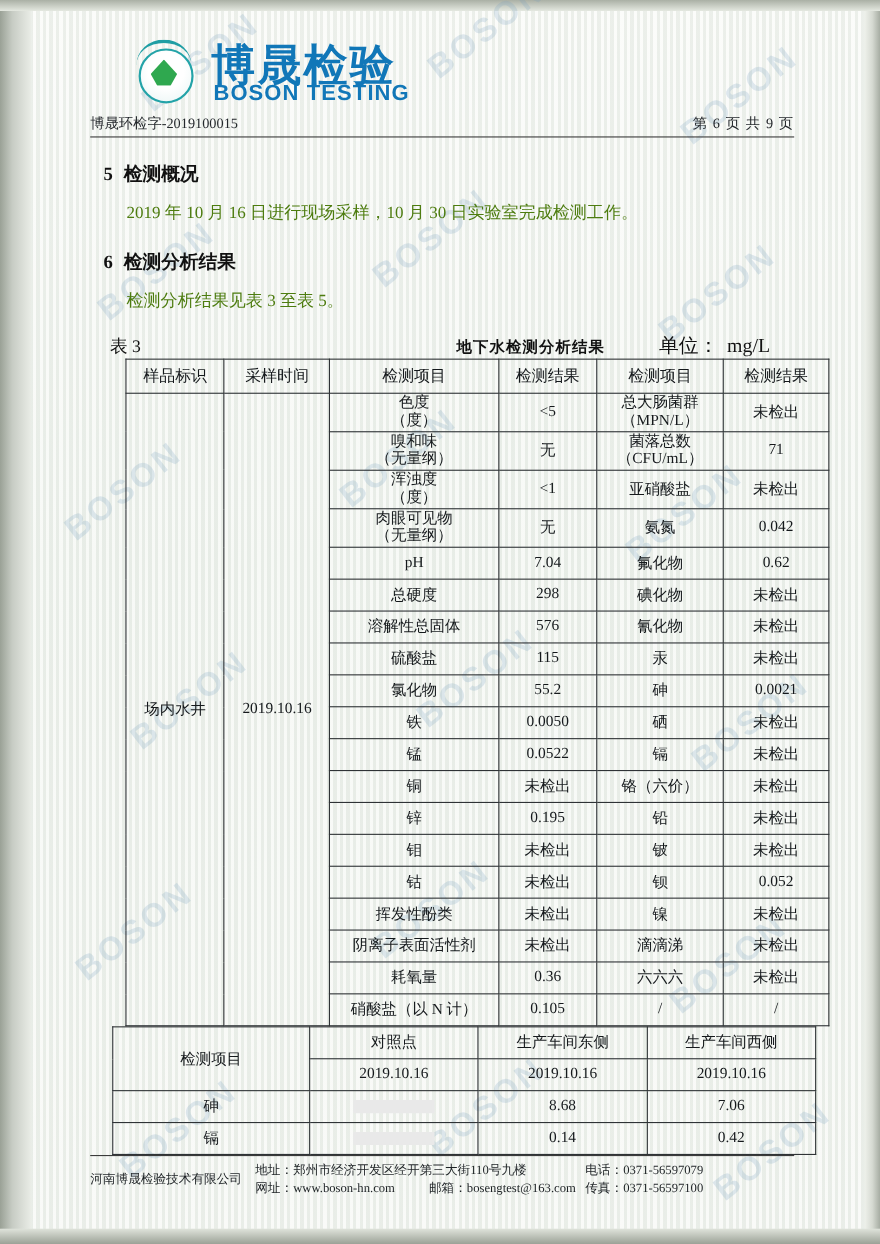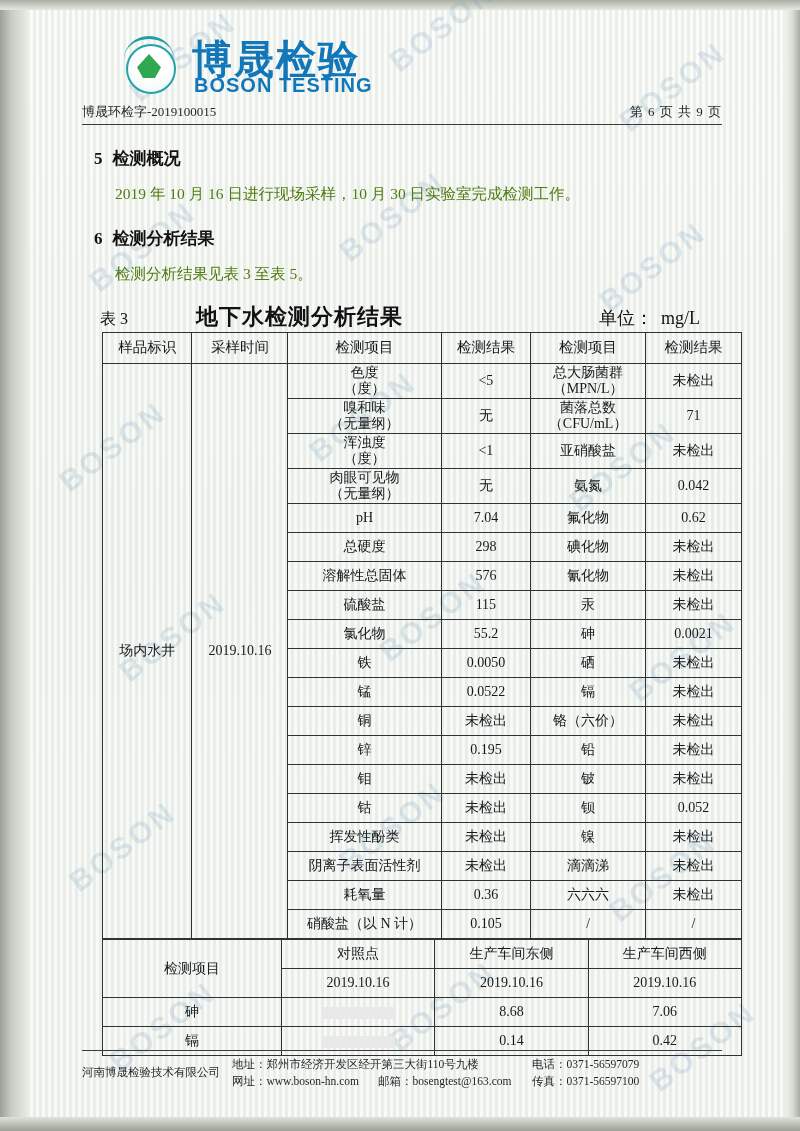--- a/index.html
+++ b/index.html
@@ -183,22 +183,22 @@
     padding: 0 22px 0 18px;
     font-size: 15.5px;
     color: #111;
   }
   .tbl-caption .tno {
     width: 96px;
     font-size: 16px;
   }
   .tbl-caption .ttitle {
     flex: 1;
-    text-align: left;
-    font-size: 22px;
+    text-align: right;
+    font-size: 14px;
     font-weight: bold;
     letter-spacing: 1px;
   }
   .tbl-caption .tunit {
     width: 150px;
     text-align: right;
     font-size: 18px;
   }
   .tbl-caption .tunit .uval { margin-left: 8px; }
 
@@ -221,21 +221,21 @@
   table thead td {
     height: 26px;
     font-size: 14.5px;
   }
   .two-line {
     line-height: 1.15;
     padding: 1px 0;
   }
   .two-line div { white-space: nowrap; }
 
-  .t3 { margin: 0 20px 0 20px; padding-left: 20px; }
+  .t3 { margin: 0 20px 0 32px; padding-left: 20px; }
   .t4 { margin: 0 20px 0 20px; }
 
   .t3 col.c1 { width: 14%; }
   .t3 col.c2 { width: 15%; }
   .t3 col.c3 { width: 24%; }
   .t3 col.c4 { width: 14%; }
   .t3 col.c5 { width: 18%; }
   .t3 col.c6 { width: 15%; }
 
   .t4 col.d1 { width: 28%; }
@@ -533,21 +533,21 @@
     </div>
 
     <div class="footer">
       <div class="f-left">河南博晟检验技术有限公司</div>
       <div class="f-mid">
         <div>
           <span>地址：</span><span>郑州市经济开发区经开第三大街110号九楼</span>
         </div>
         <div>
           <span>网址：</span><span>www.boson-hn.com</span>
-          <span style="margin-left:16px;">邮箱：</span><span>bosengtest@163.com</span>
+          <span style="margin-left:28px;">邮箱：</span><span>bosengtest@163.com</span>
         </div>
       </div>
       <div class="f-right">
         <div>
           <span>电话：</span><span>0371-56597079</span>
         </div>
         <div>
           <span>传真：</span><span>0371-56597100</span>
         </div>
       </div>

